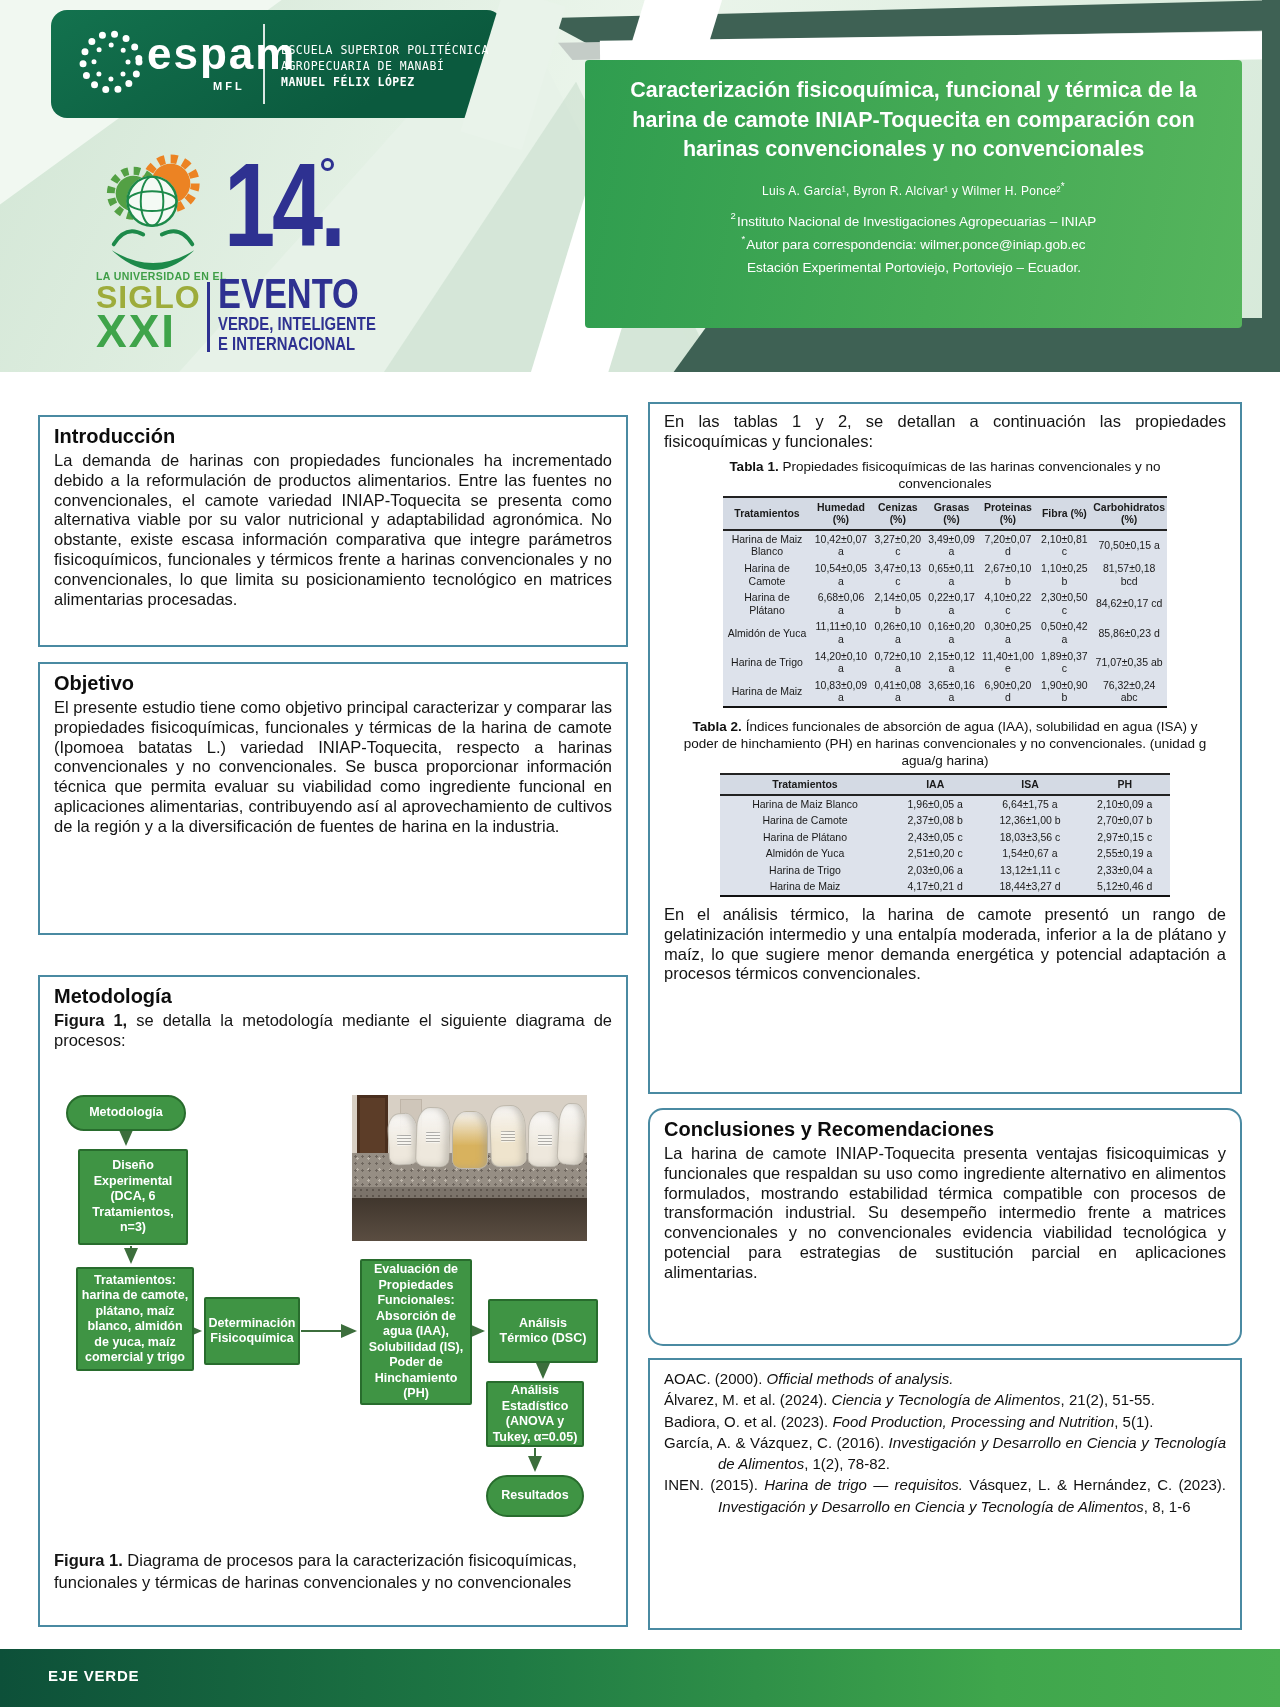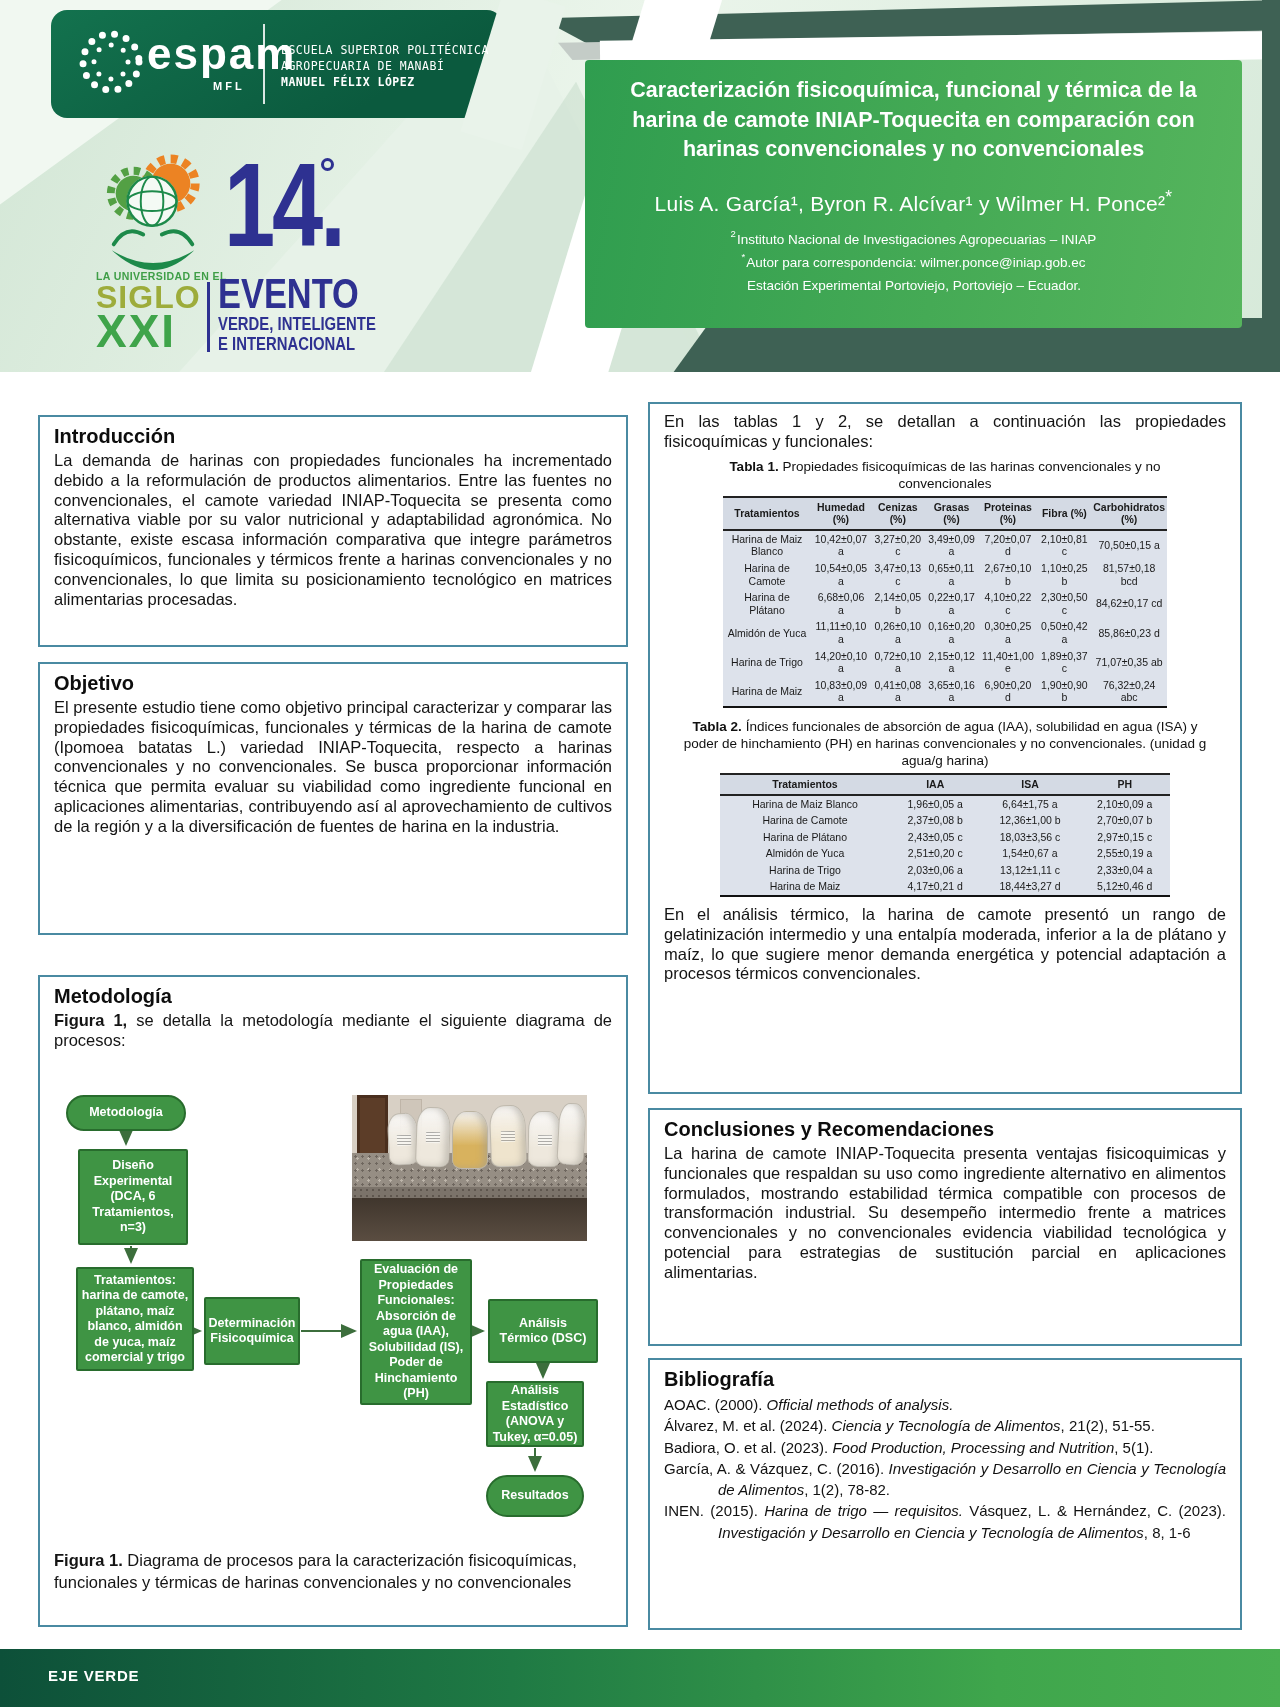--- a/index.html
+++ b/index.html
@@ -52,35 +52,35 @@
   .ev-line1{position:absolute;left:218px;top:314px;color:#2e3191;font-size:17.5px;font-weight:bold;
     transform:scaleX(0.85);transform-origin:left top;letter-spacing:0;}
   .ev-line2{position:absolute;left:218px;top:334px;color:#2e3191;font-size:17.5px;font-weight:bold;
     transform:scaleX(0.85);transform-origin:left top;}
 
   
   .title-card{position:absolute;left:585px;top:60px;width:657px;height:268px;border-radius:4px;
     background:linear-gradient(100deg,#2f9d4f,#45aa55 55%,#56b55d);color:#fff;text-align:center;
     padding:16px 26px 0 26px;}
   .poster-title{font-size:21.5px;font-weight:bold;line-height:1.38;}
-  .authors{margin-top:22px;font-size:21px;letter-spacing:0.3px;}
+  .authors{margin-top:16px;font-size:12px;letter-spacing:0.3px;}
   .affils{margin-top:11px;font-size:13.5px;line-height:1.58;}
   .affils sup{font-size:9.5px;position:relative;top:-1px;margin-right:1px;}
 
   
   .box{position:absolute;background:#fff;border:2px solid #4a8aa2;padding:8px 14px;}
   .box h2{font-size:20px;font-weight:bold;color:#0d0d0d;margin-bottom:3px;}
   .box p.body{font-size:16.5px;line-height:19.8px;text-align:justify;color:#141414;}
   .b{font-weight:bold;}
 
   #box-intro{left:38px;top:415px;width:590px;height:232px;}
   #box-objetivo{left:38px;top:662px;width:590px;height:273px;}
   #box-metodo{left:38px;top:975px;width:590px;height:652px;}
   #box-resultados{left:648px;top:402px;width:594px;height:692px;}
-  #box-conclusiones{left:648px;top:1108px;width:594px;height:238px;}
+  #box-conclusiones{left:648px;top:1108px;width:594px;height:238px;border-radius:15px;}
   #box-biblio{left:648px;top:1358px;width:594px;height:272px;}
 
   
   .tcap{font-size:13.5px;line-height:17px;text-align:center;margin:6px 18px 4px 18px;color:#111;}
   table.data{border-collapse:collapse;margin:2px auto 0 auto;font-size:10.5px;line-height:1.2;
     border-top:2px solid #222;border-bottom:2.5px solid #111;}
   table.data th{background:#d4dae4;font-weight:bold;border-bottom:2px solid #222;padding:3px 2px;text-align:center;vertical-align:middle;}
   table.data td{background:#dde2eb;padding:2px 3px;text-align:center;vertical-align:middle;}
   #tabla1{width:444px;}
   #tabla1 th:first-child{width:88px;}
@@ -387,21 +387,20 @@
 
   <p class="body thermal">En el análisis térmico, la harina de camote presentó un rango de gelatinización intermedio y una entalpía moderada, inferior a la de plátano y maíz, lo que sugiere menor demanda energética y potencial adaptación a procesos térmicos convencionales.</p>
 </div>
 
 <div class="box" id="box-conclusiones">
   <h2>Conclusiones y Recomendaciones</h2>
   <p class="body">La harina de camote INIAP-Toquecita presenta ventajas fisicoquimicas y funcionales que respaldan su uso como ingrediente alternativo en alimentos formulados, mostrando estabilidad térmica compatible con procesos de transformación industrial. Su desempeño intermedio frente a matrices convencionales y no convencionales evidencia viabilidad tecnológica y potencial para estrategias de sustitución parcial en aplicaciones alimentarias.</p>
 </div>
 
 <div class="box" id="box-biblio">
-  <h2>Bibliografía</h2>
   <div>
       <p class="bib-entry"><span>AOAC. (2000). </span><span class="it">Official methods of analysis.</span></p>
       <p class="bib-entry"><span>Álvarez, M. et al. (2024). </span><span class="it">Ciencia y Tecnología de Alimentos</span><span>, 21(2), 51-55.</span></p>
       <p class="bib-entry"><span>Badiora, O. et al. (2023). </span><span class="it">Food Production, Processing and Nutrition</span><span>, 5(1).</span></p>
       <p class="bib-entry"><span>García, A. &amp; Vázquez, C. (2016). </span><span class="it">Investigación y Desarrollo en Ciencia y Tecnología de Alimentos</span><span>, 1(2), 78-82.</span></p>
       <p class="bib-entry"><span>INEN. (2015). </span><span class="it">Harina de trigo — requisitos.</span><span> Vásquez, L. &amp; Hernández, C. (2023). </span><span class="it">Investigación y Desarrollo en Ciencia y Tecnología de Alimentos</span><span>, 8, 1-6</span></p>
     </div>
 </div>
 
 <div class="footer">

